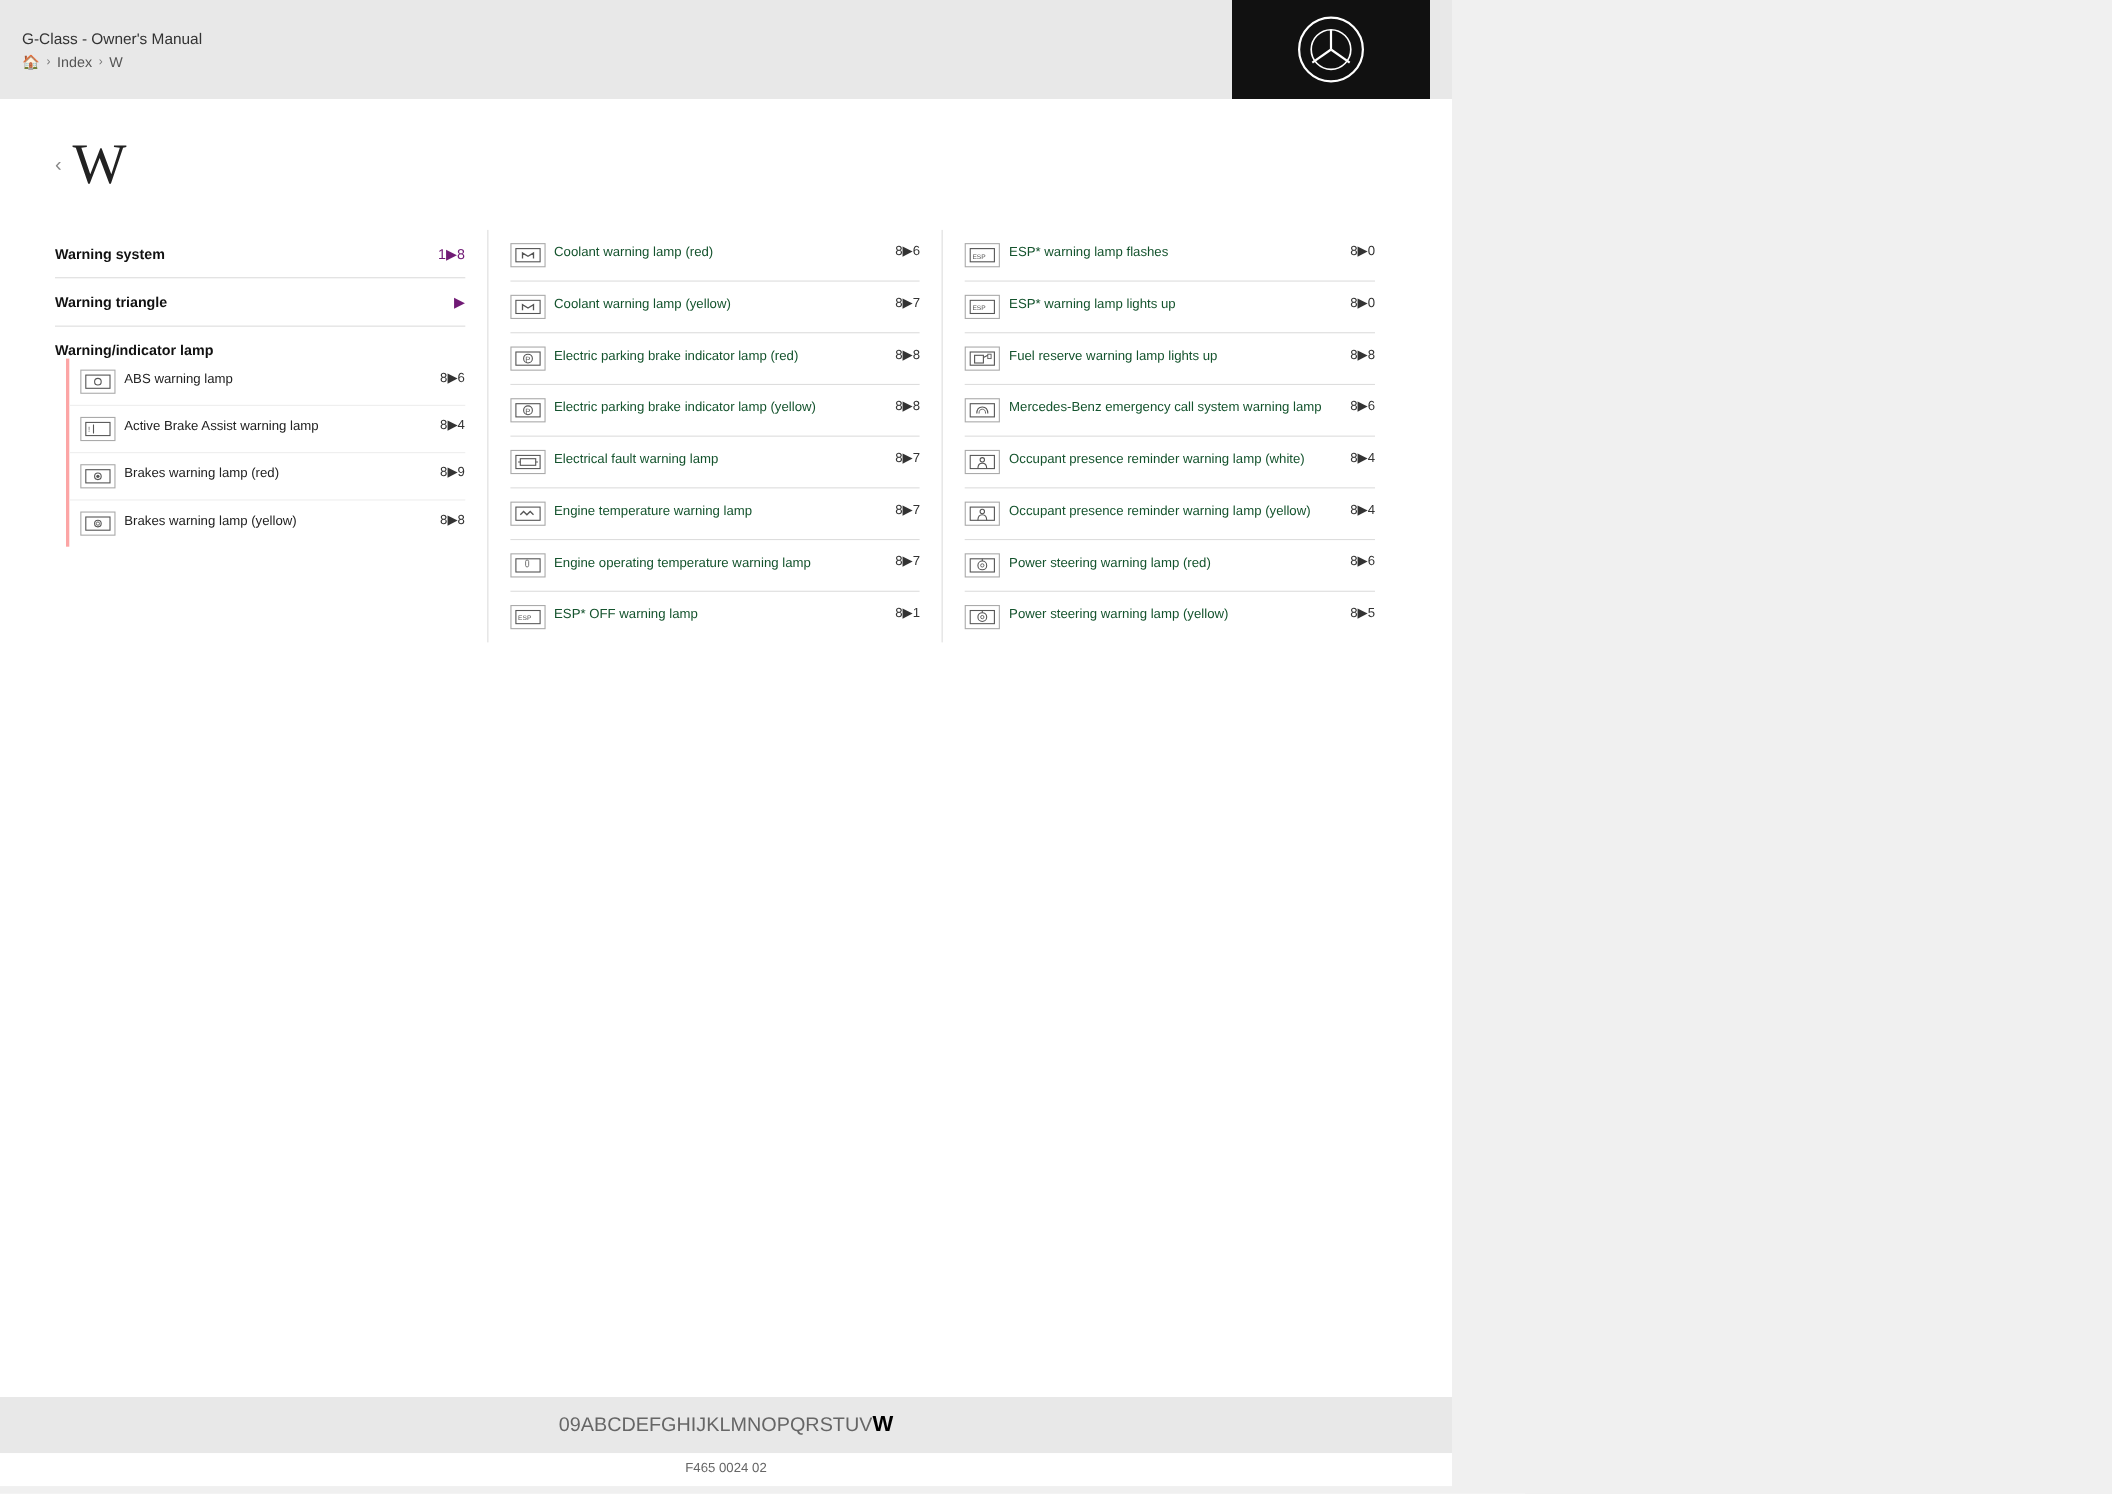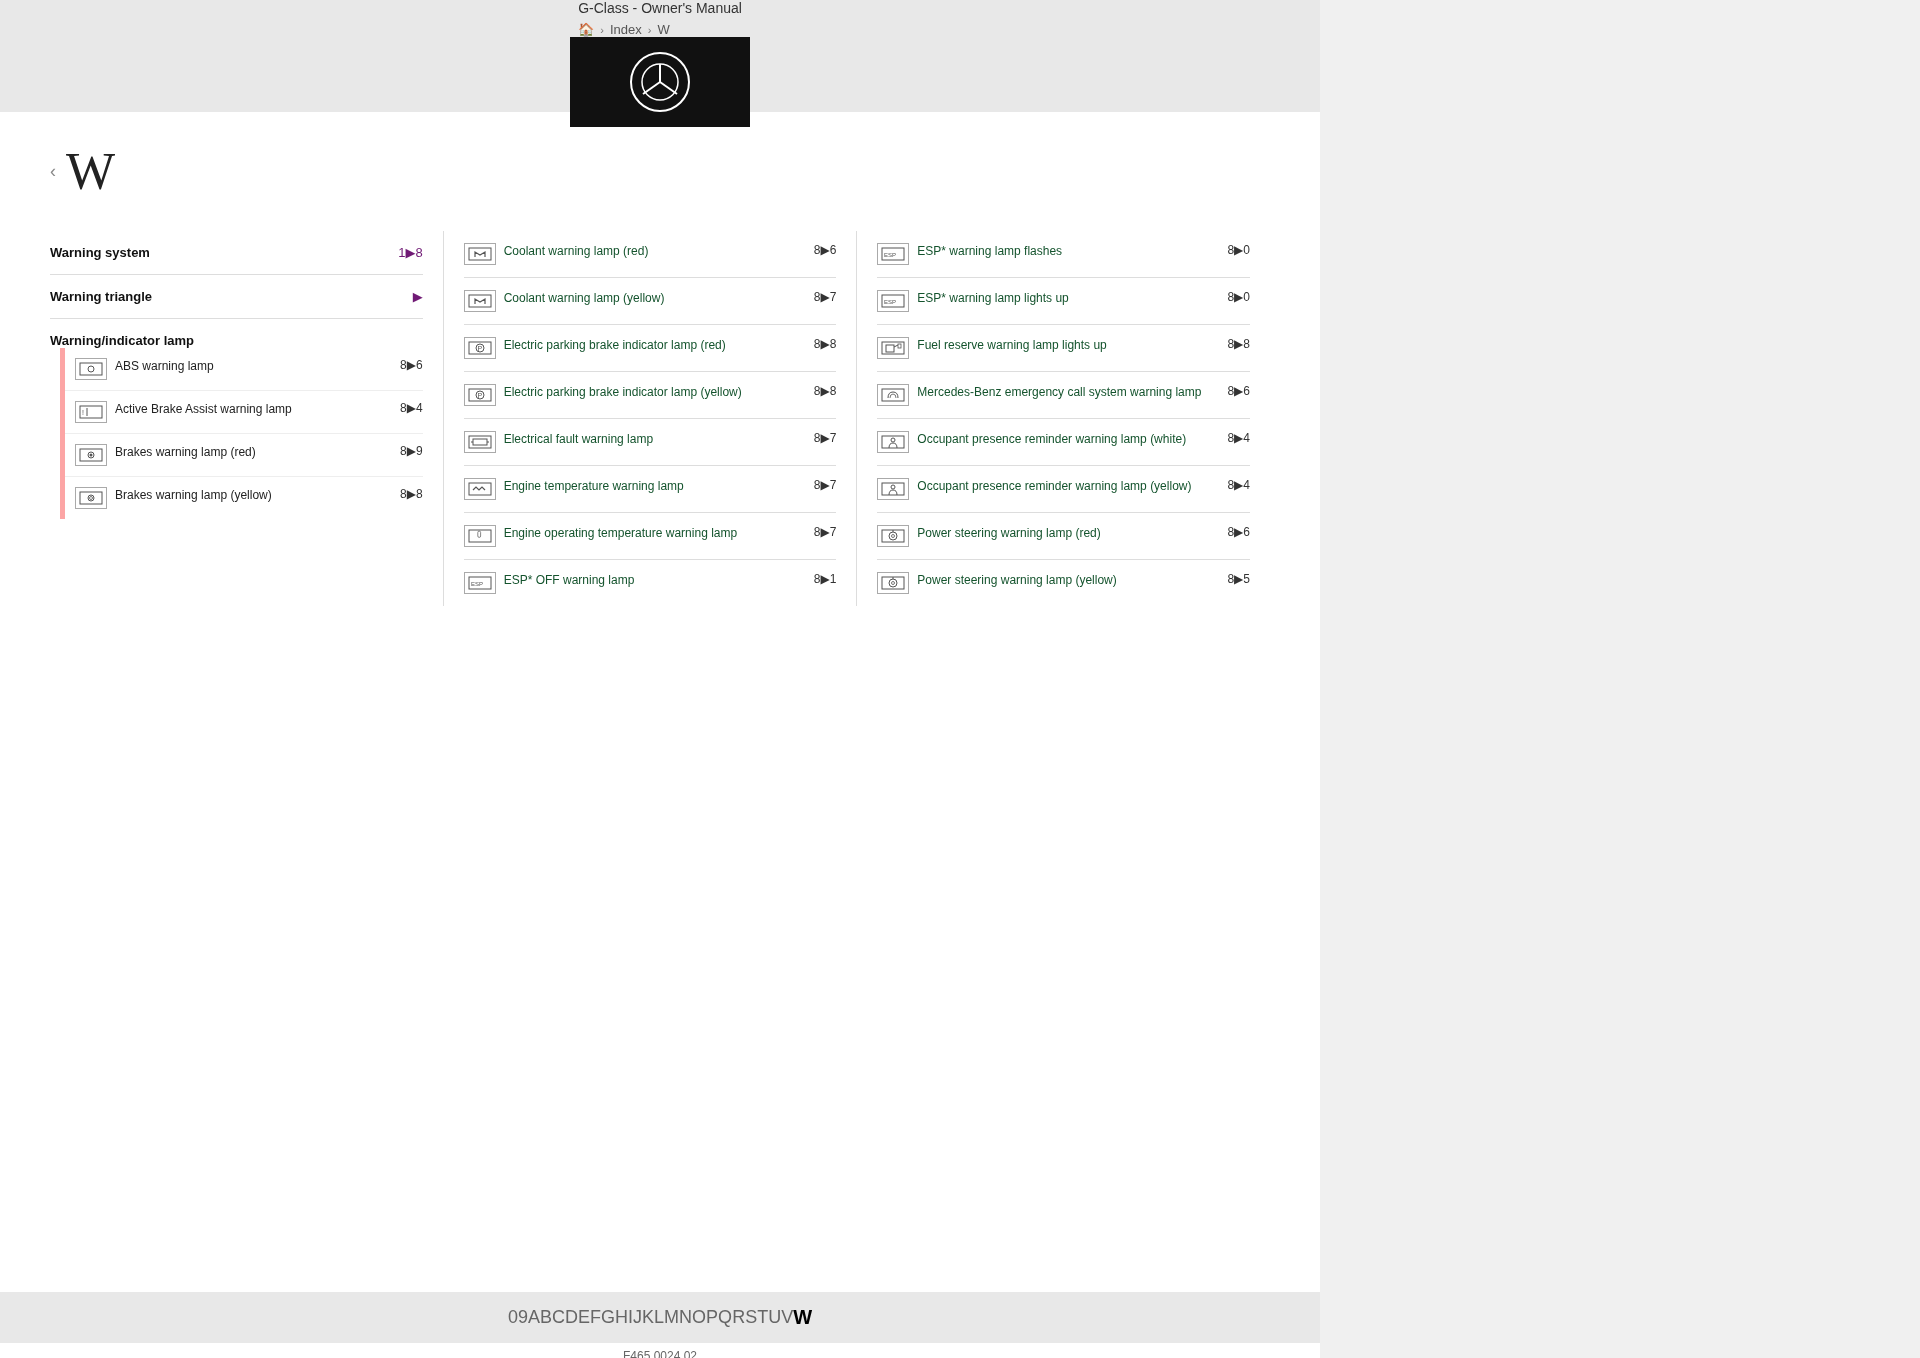--- a/index.html
+++ b/index.html
@@ -4,23 +4,22 @@
   <style>
     * { margin: 0; padding: 0; box-sizing: border-box; }
     body { font-family: Arial, sans-serif; background: #f0f0f0; width: 1320px; min-height: 1358px; overflow-x: hidden; }
 
     
     .header {
       background: #e8e8e8;
       display: flex;
       align-items: center;
       justify-content: space-between;
-      height: 112px;
+      height: 90px;
       padding: 0 20px;
-      flex-direction: column;
     }
     .header-left { display: flex; flex-direction: column; justify-content: center; }
     .header-title { font-size: 14px; color: #333; font-weight: 500; margin-bottom: 6px; }
     .breadcrumb { display: flex; align-items: center; gap: 6px; font-size: 13px; color: #555; }
     .breadcrumb span { cursor: pointer; }
     .breadcrumb .chevron { font-size: 11px; color: #777; }
     .header-right {
       display: flex;
       align-items: center;
     }
@@ -102,21 +101,21 @@
       font-size: 13px;
       color: #701a75;
       white-space: nowrap;
       margin-left: 8px;
       display: flex;
       align-items: center;
     }
 
     
     .sub-list {
-      border-left: 5px solid #fca5a5;
+      border-left: 3px solid #fca5a5;
       margin-left: 10px;
     }
     .sub-item {
       display: flex;
       align-items: flex-start;
       justify-content: space-between;
       padding: 10px 0 10px 10px;
       border-bottom: 1px solid #eee;
     }
     .sub-item:last-child { border-bottom: none; }

